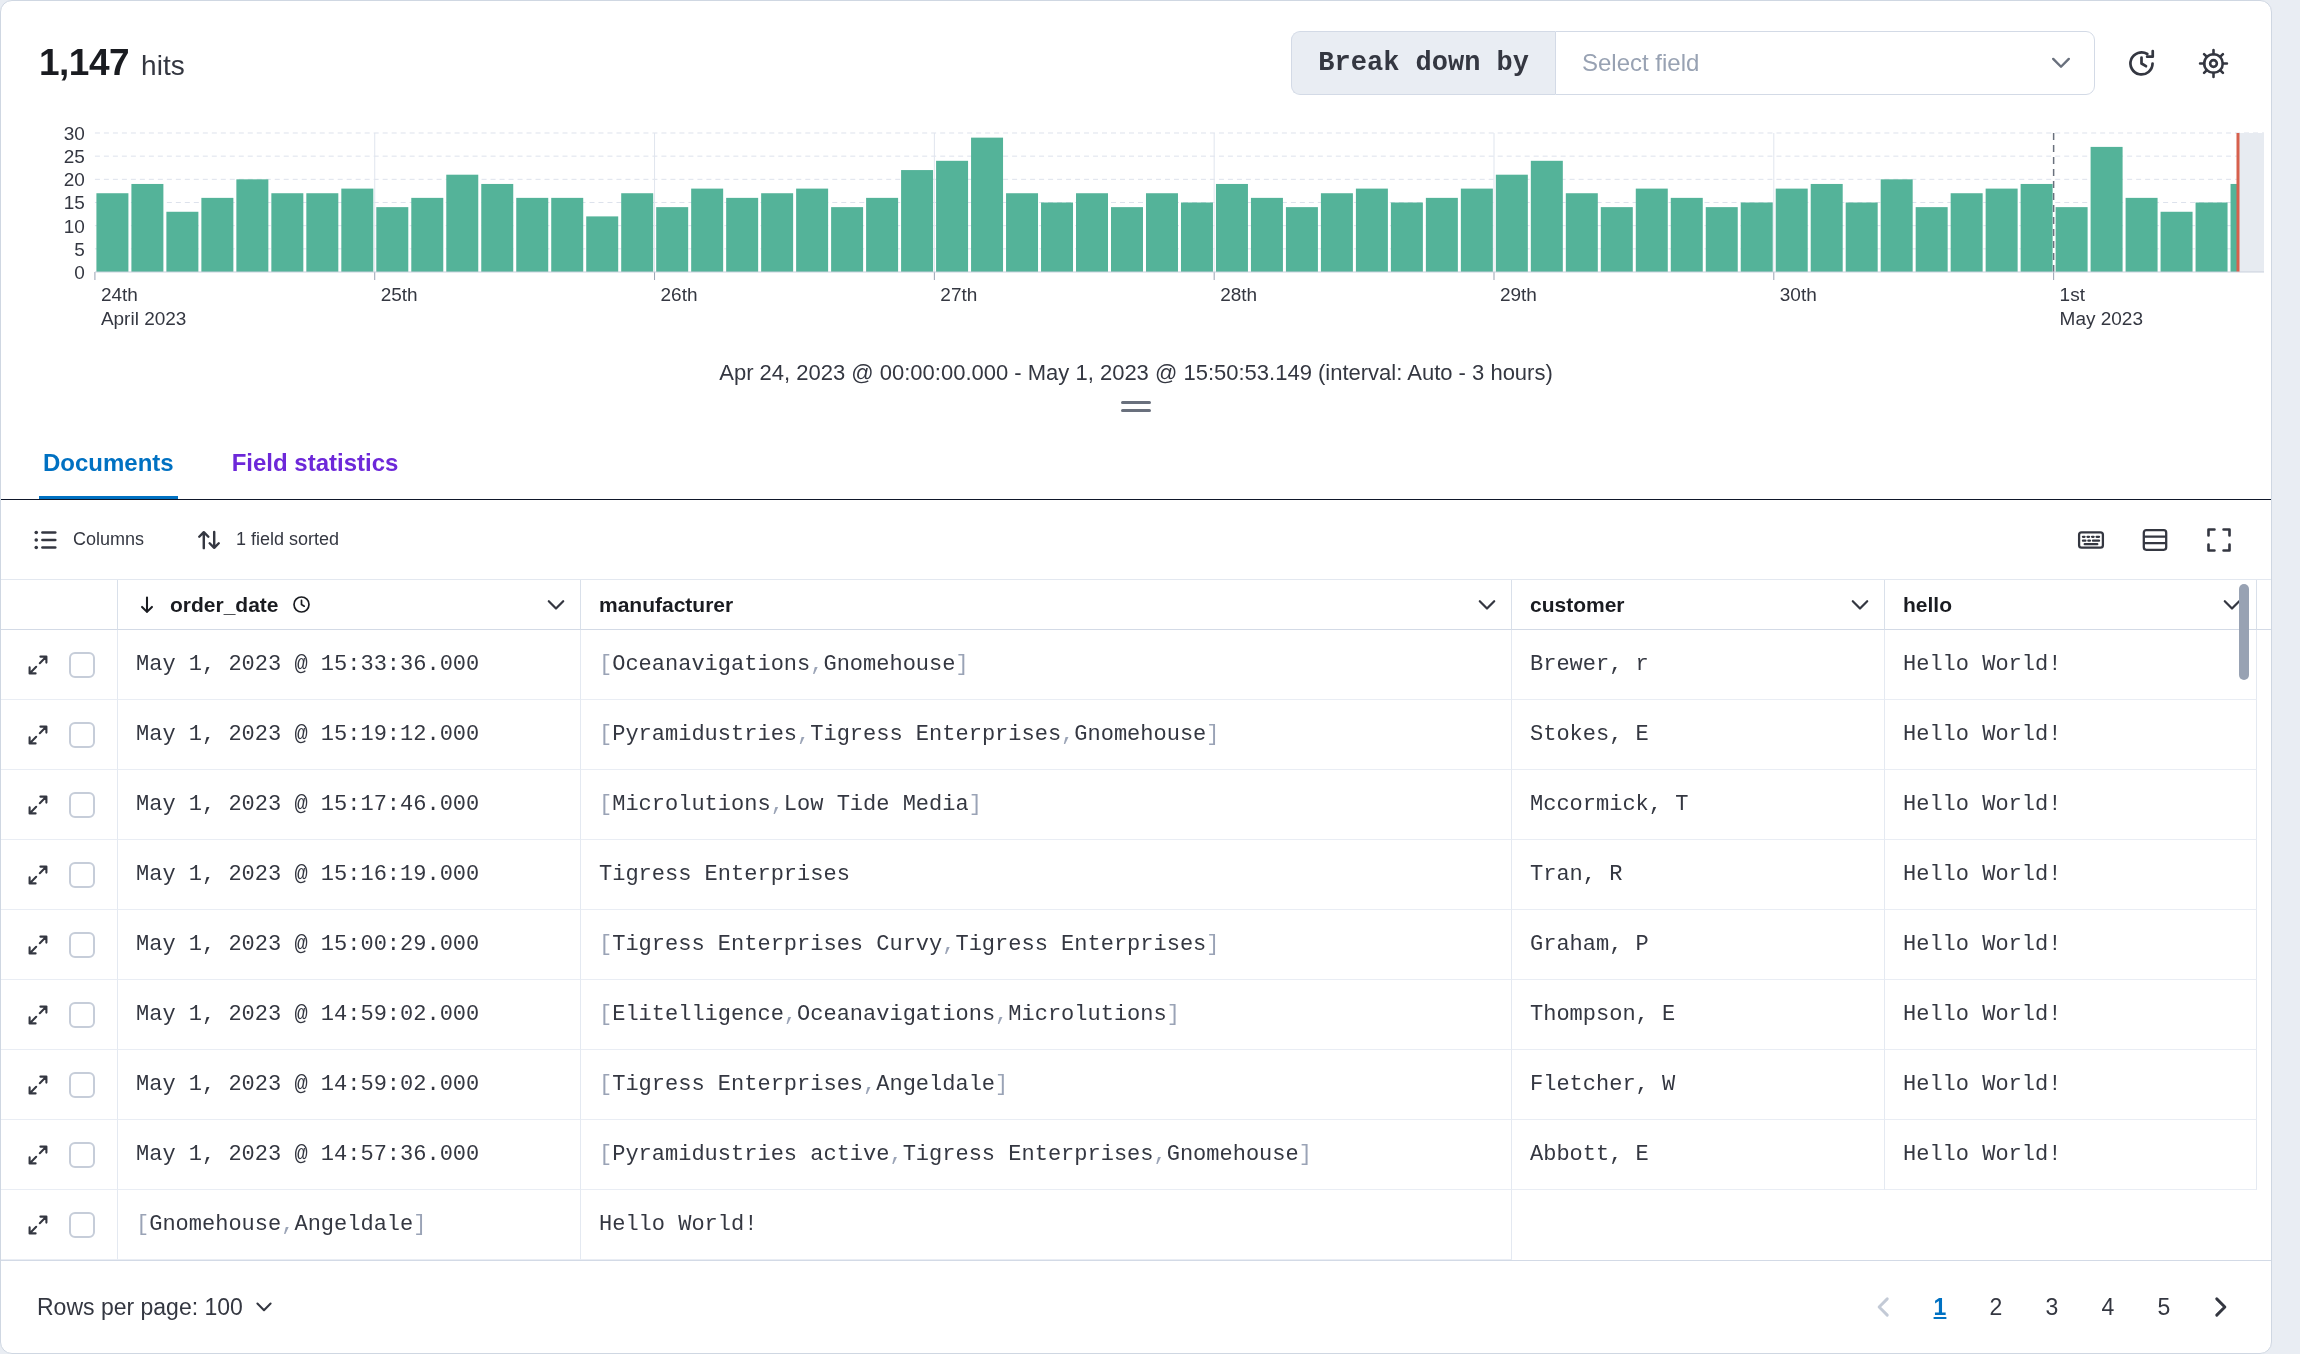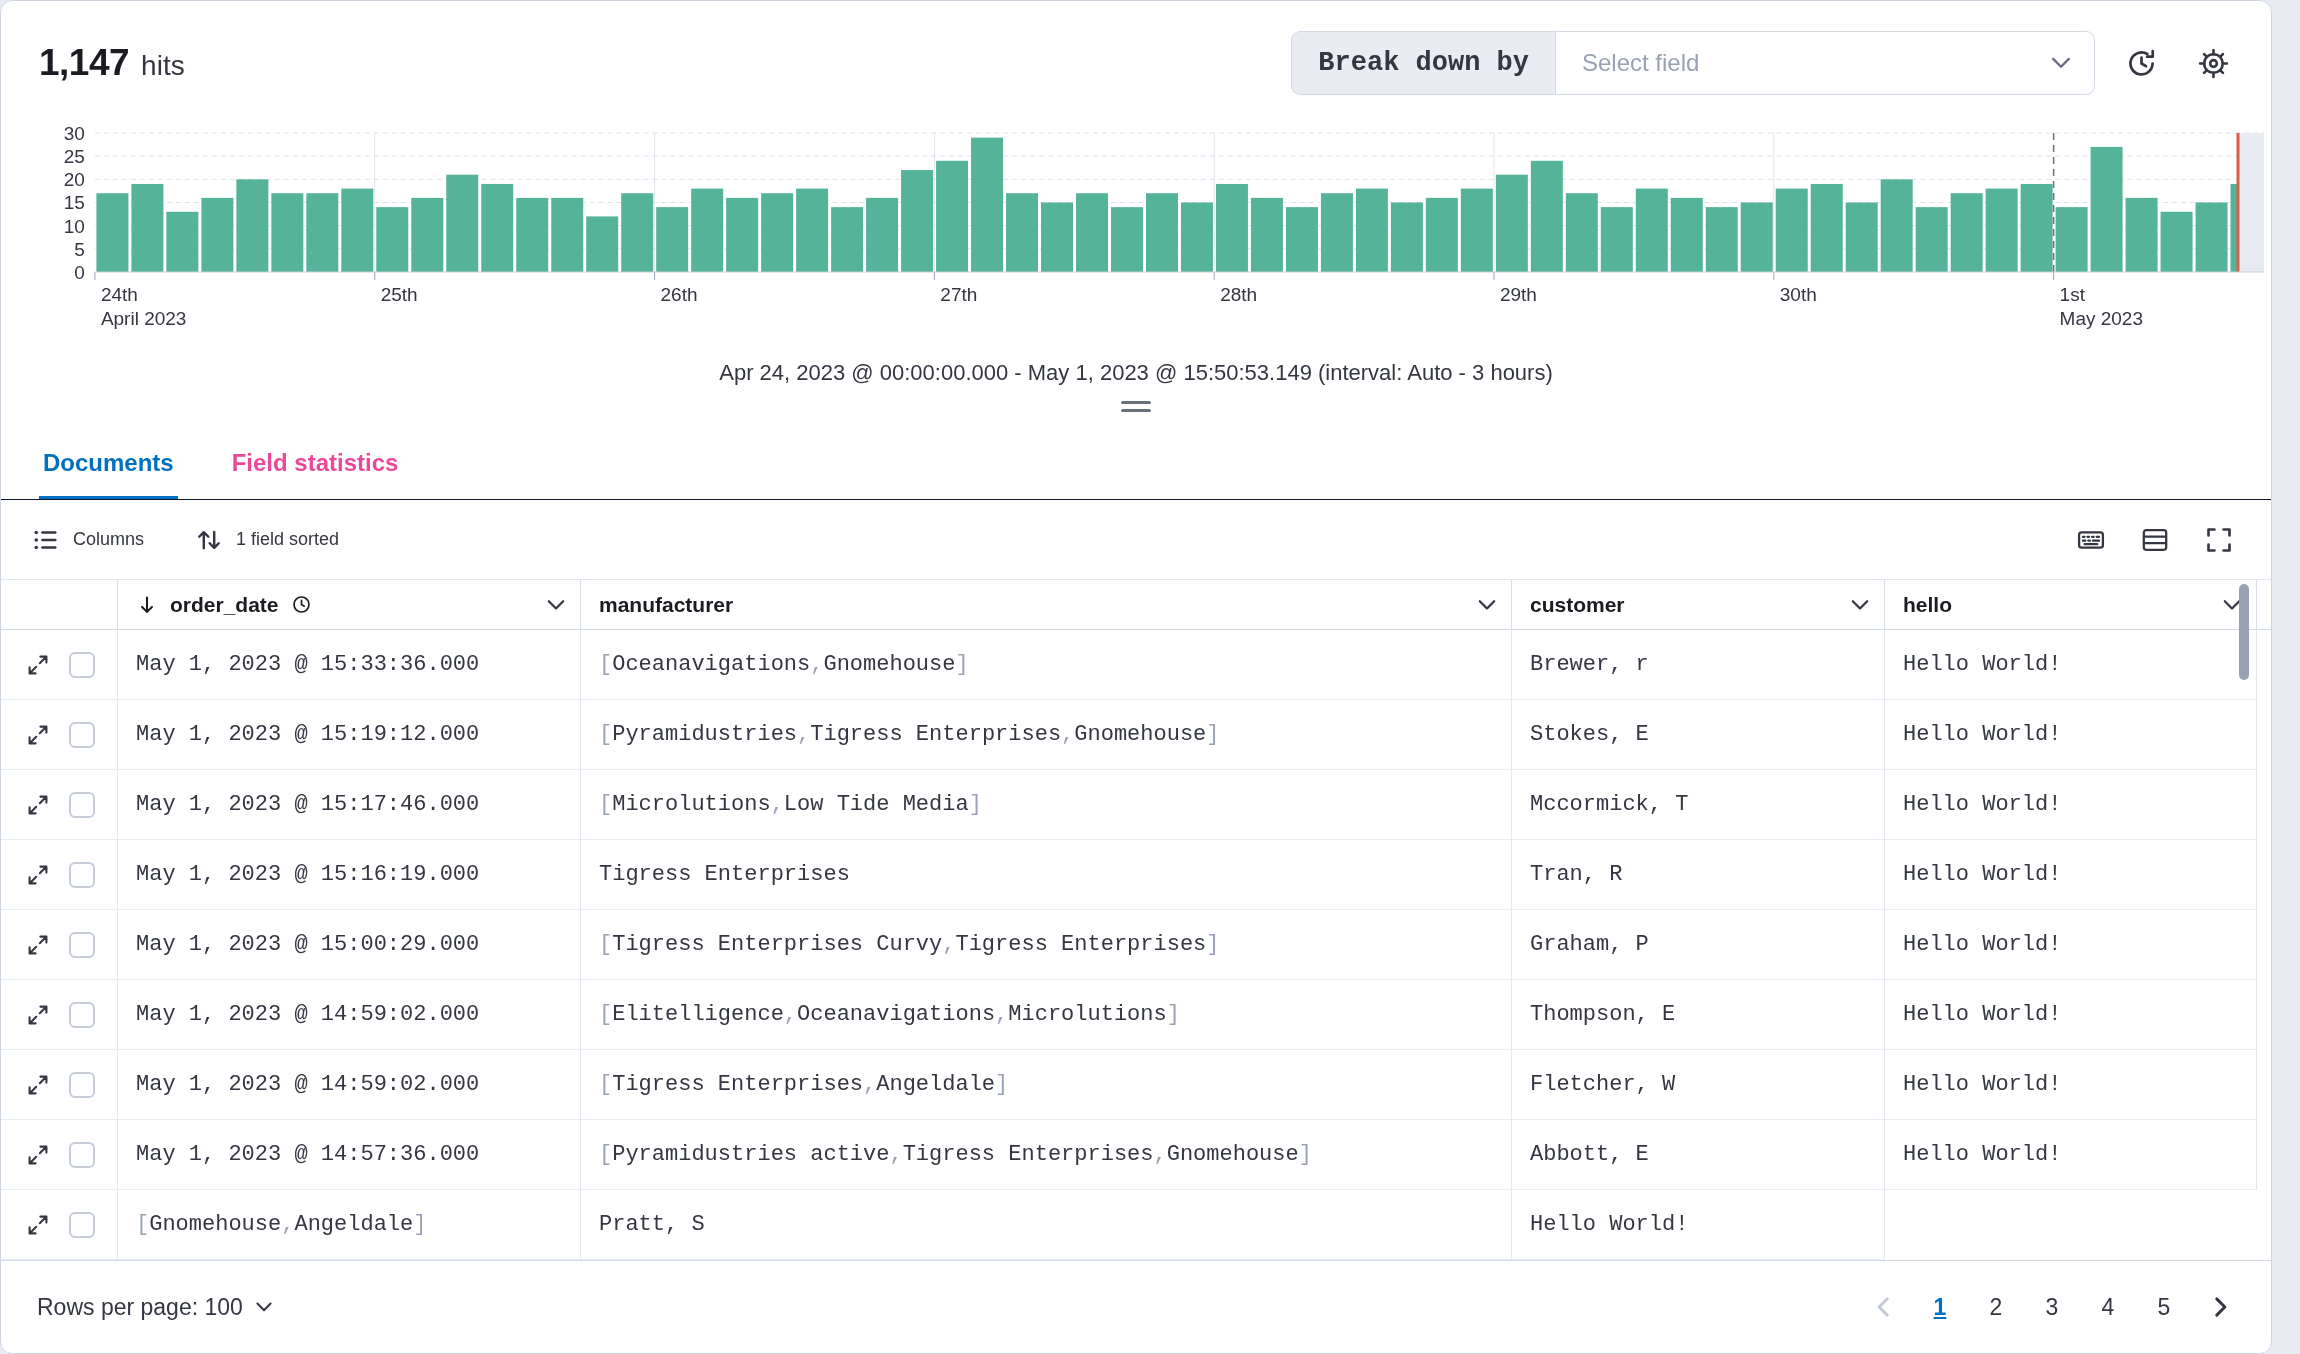--- a/index.html
+++ b/index.html
@@ -26,21 +26,21 @@
   #histogram-svg { display:block; flex:none; }
   .axis-text { font-size:19px; fill:#343741; font-family:"Liberation Sans","DejaVu Sans",sans-serif; }
 
   .caption { height:44px; line-height:44px; text-align:center; font-size:22px; color:#343741; flex:none; }
   .handle-wrap { height:22px; display:flex; align-items:center; justify-content:center; flex:none; }
   .handle { display:flex; flex-direction:column; gap:5px; }
   .handle span { width:30px; height:3px; border-radius:2px; background:#69707d; display:block; }
 
   
   .tabs { display:flex; gap:50px; padding-left:38px; margin-top:14px; border-bottom:1px solid #0f172a; flex:none; }
-  .tab { position:relative; font-size:24px; line-height:28px; font-weight:700; padding:18px 4px 22px; color:#ec4899; }
+  .tab { position:relative; font-size:24px; line-height:28px; font-weight:700; padding:18px 4px 22px; color:#6d28d9; }
   .tab.active { color:#0071c2; }
   .tab.active::after { content:""; position:absolute; left:0; right:0; bottom:0; height:3px; background:#0071c2; }
 
   
   .toolbar { display:flex; align-items:center; height:80px; padding:0 28px 0 32px; border-bottom:1px solid #e3e8f0; flex:none; }
   .tb-btn { display:flex; align-items:center; gap:14px; font-size:18px; font-weight:500; color:#343741; margin-right:52px; }
   .tb-btn svg { width:26px; height:26px; flex:none; }
   .tb-right { margin-left:auto; display:flex; align-items:center; gap:16px; }
   .tb-icon { width:48px; height:48px; display:flex; align-items:center; justify-content:center; color:#343741; border-radius:6px; }
   .tb-icon svg { width:28px; height:28px; }
@@ -486,21 +486,20 @@
           </button>
           <span class="checkbox"></span>
         </div>
         <div class="cell">
           <span class="punct">[</span>
           <span>Gnomehouse</span>
           <span class="punct">, </span>
           <span>Angeldale</span>
           <span class="punct">]</span>
         </div>
-        <div class="cell">Pratt, S</div>
         <div class="cell">Hello World!</div>
         <div class="cell gutter"></div>
       </div>
     </div>
 
   <div class="footer">
     <button class="rpp">
       <span>Rows per page: 100</span>
       <svg viewBox="0 0 16 16">
           <path d="M3.2 5.5 8 10.3l4.8-4.8" fill="none" stroke="currentColor" stroke-width="1.5" stroke-linecap="round" stroke-linejoin="round"></path>

